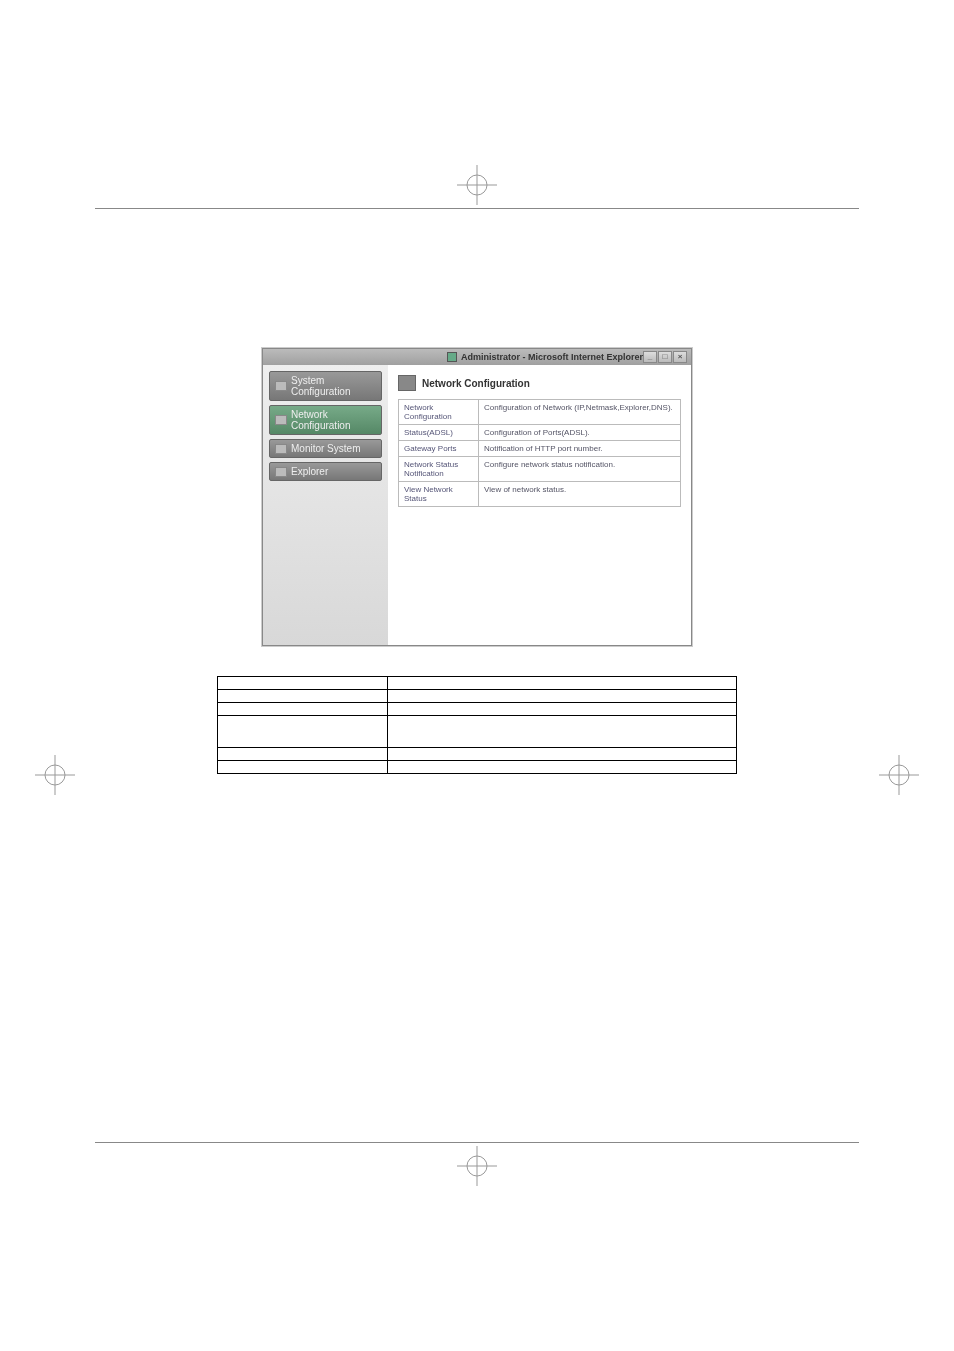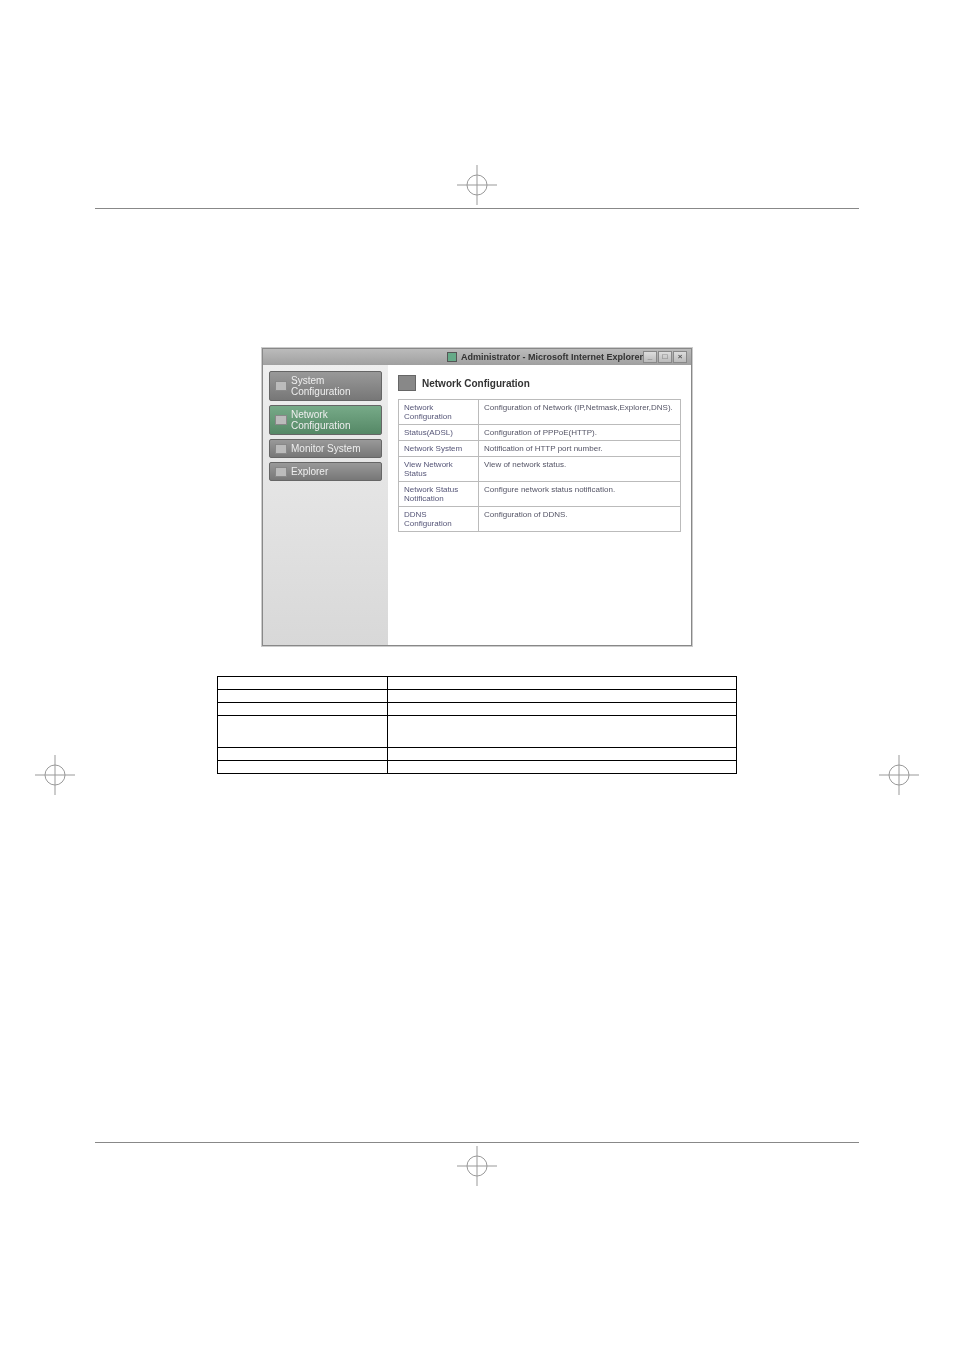--- a/index.html
+++ b/index.html
@@ -265,37 +265,33 @@
           <span class="pane-title">Network Configuration</span>
         </div>
         <table class="config-table">
           <tbody>
               <tr>
             <td><a href="#">Network Configuration</a></td>
             <td>Configuration of Network (IP,Netmask,Explorer,DNS).</td>
           </tr>
           <tr>
             <td><a href="#">Status(ADSL)</a></td>
-            <td>Configuration of PPPoE(HTTP).</td>
+            <td>Configuration of Ports(ADSL).</td>
           </tr>
           <tr>
-            <td><a href="#">Network System</a></td>
+            <td><a href="#">Gateway Ports</a></td>
             <td>Notification of HTTP port number.</td>
+          </tr>
+          <tr>
+            <td><a href="#">Network Status Notification</a></td>
+            <td>Configure network status notification.</td>
           </tr>
           <tr>
             <td><a href="#">View Network Status</a></td>
             <td>View of network status.</td>
-          </tr>
-          <tr>
-            <td><a href="#">Network Status Notification</a></td>
-            <td>Configure network status notification.</td>
-          </tr>
-          <tr>
-            <td><a href="#">DDNS Configuration</a></td>
-            <td>Configuration of DDNS.</td>
           </tr>
         </tbody>
           </table>
       </div>
     </div>
   </div>
 
   <table class="def-table">
     <tbody>
         <tr>

